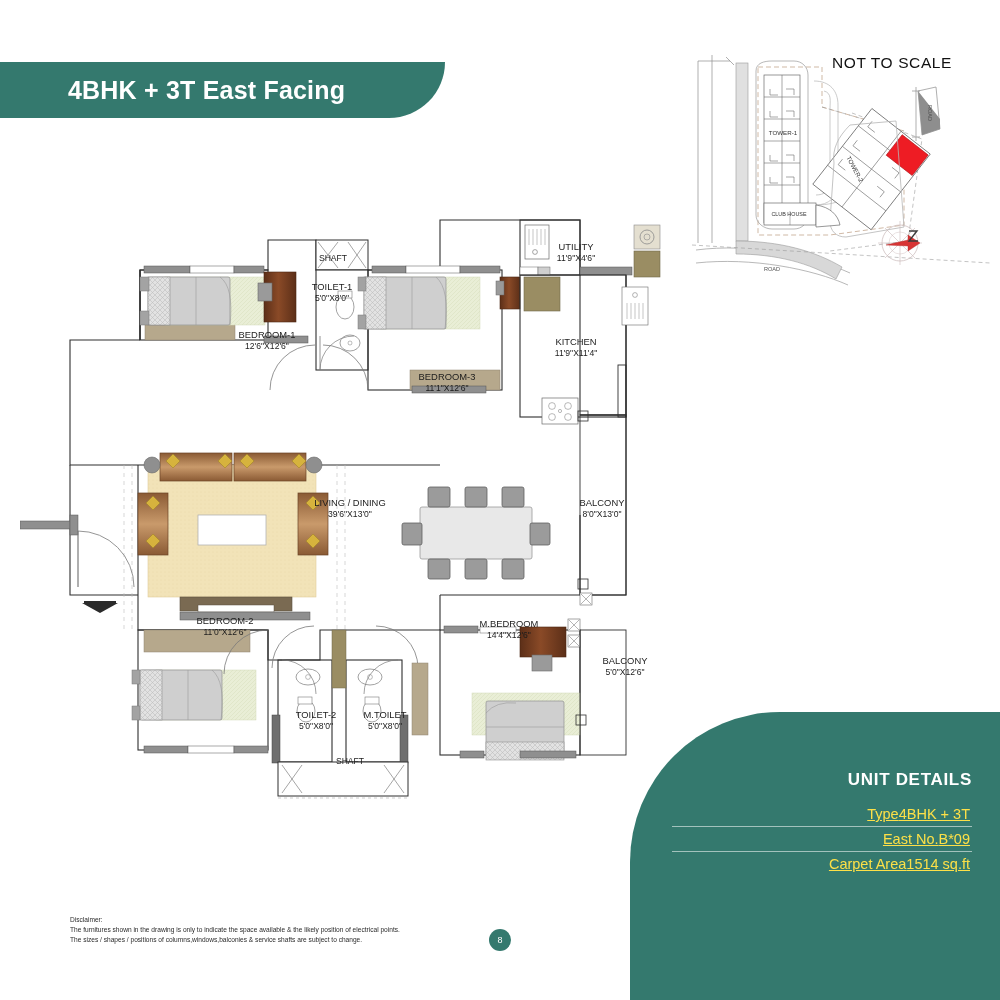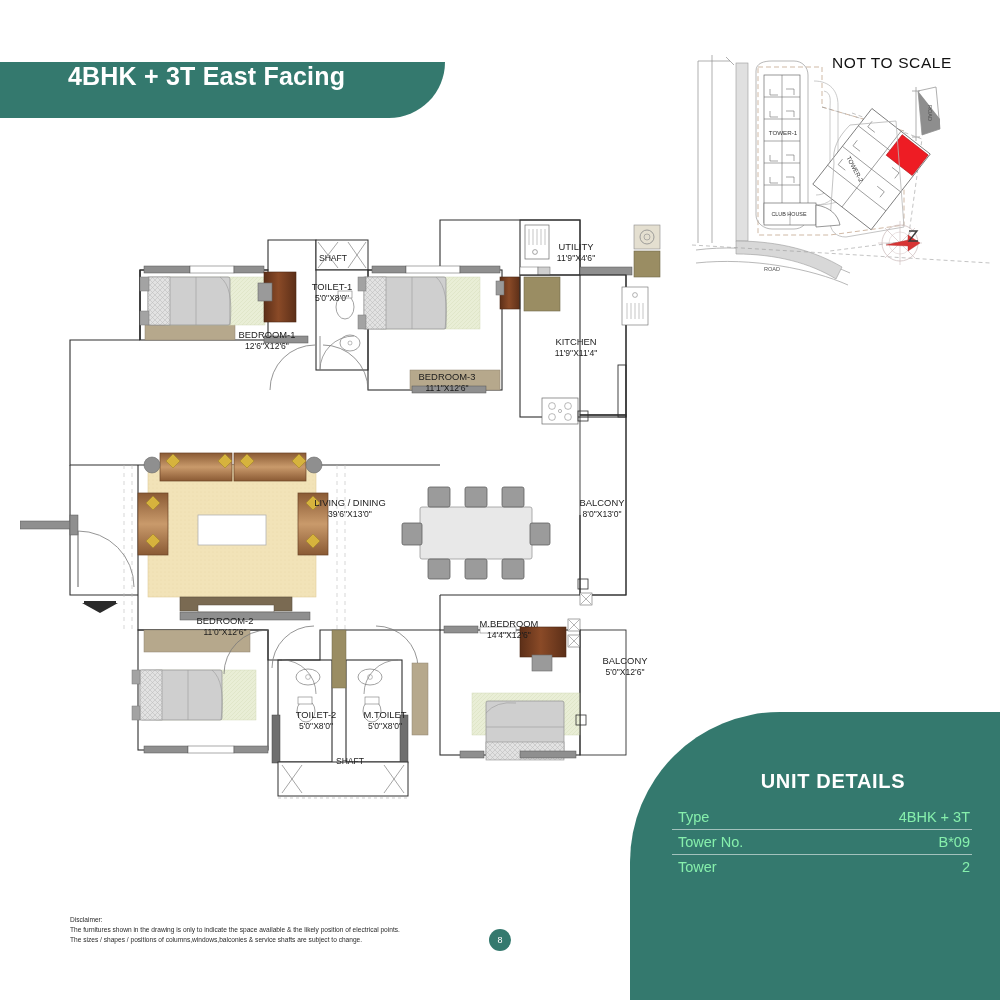--- a/index.html
+++ b/index.html
@@ -20,21 +20,21 @@
   
   #header-banner {
     position: absolute;
     left: 0;
     top: 62px;
     width: 445px;
     height: 56px;
     background: var(--teal, #34796e);
     border-bottom-right-radius: 60px;
     display: flex;
-    align-items: flex-start;
+    align-items: center;
     box-sizing: border-box;
     padding-left: 68px;
   }
   #header-title {
     color: #ffffff;
     font-size: 25px;
     font-weight: bold;
     letter-spacing: 0.2px;
     white-space: nowrap;
   }
@@ -74,35 +74,36 @@
     top: 712px;
     width: 370px;
     height: 288px;
     background: var(--teal, #34796e);
     border-top-left-radius: 150px;
     box-sizing: border-box;
     padding: 58px 28px 0 42px;
   }
   #unit-details-title {
     color: #ffffff;
-    font-size: 20px;
+    font-size: 17px;
     font-weight: bold;
     letter-spacing: 0.7px;
-    text-align: center;
+    text-align: right;
     margin-bottom: 12px;
     padding-left: 22px;
   }
   .ud-row {
     display: flex;
-    justify-content: space-between;
+    justify-content: flex-end;
     align-items: baseline;
     border-bottom: 1px solid rgba(255,255,255,0.55);
     padding: 4px 2px 4px 6px;
-    color: #86efac;
+    color: #fde047;
     font-size: 14.5px;
+    text-decoration: underline;
   }
   .ud-row:last-child { border-bottom: none; }
   .ud-label { font-weight: normal; }
   .ud-value { font-weight: normal; text-align: right; }
 
   
   #disclaimer {
     position: absolute;
     left: 70px;
     top: 915px;
@@ -643,26 +644,26 @@
 </div>
 
 <div id="unit-details" style="background: rgb(52, 121, 110);">
   <div id="unit-details-title">UNIT DETAILS</div>
   <div id="unit-details-rows">
       <div class="ud-row">
         <span class="ud-label">Type</span>
         <span class="ud-value">4BHK + 3T</span>
       </div>
       <div class="ud-row">
-        <span class="ud-label">Tower No.</span>
+        <span class="ud-label">East No.</span>
         <span class="ud-value">B*09</span>
       </div>
       <div class="ud-row">
-        <span class="ud-label">Tower</span>
-        <span class="ud-value">2</span>
+        <span class="ud-label">Carpet Area</span>
+        <span class="ud-value">1514 sq.ft</span>
       </div>
     </div>
 </div>
 
 <div id="disclaimer">
   <span class="dtitle">Disclaimer:</span>
   <span class="dtitle">The furnitures shown in the drawing is only to indicate the space available &amp; the likely position of electrical points.</span>
   <span class="dtitle">The sizes / shapes / positions of columns,windows,balconies &amp; service shafts are subject to change.</span>
 </div>
 

